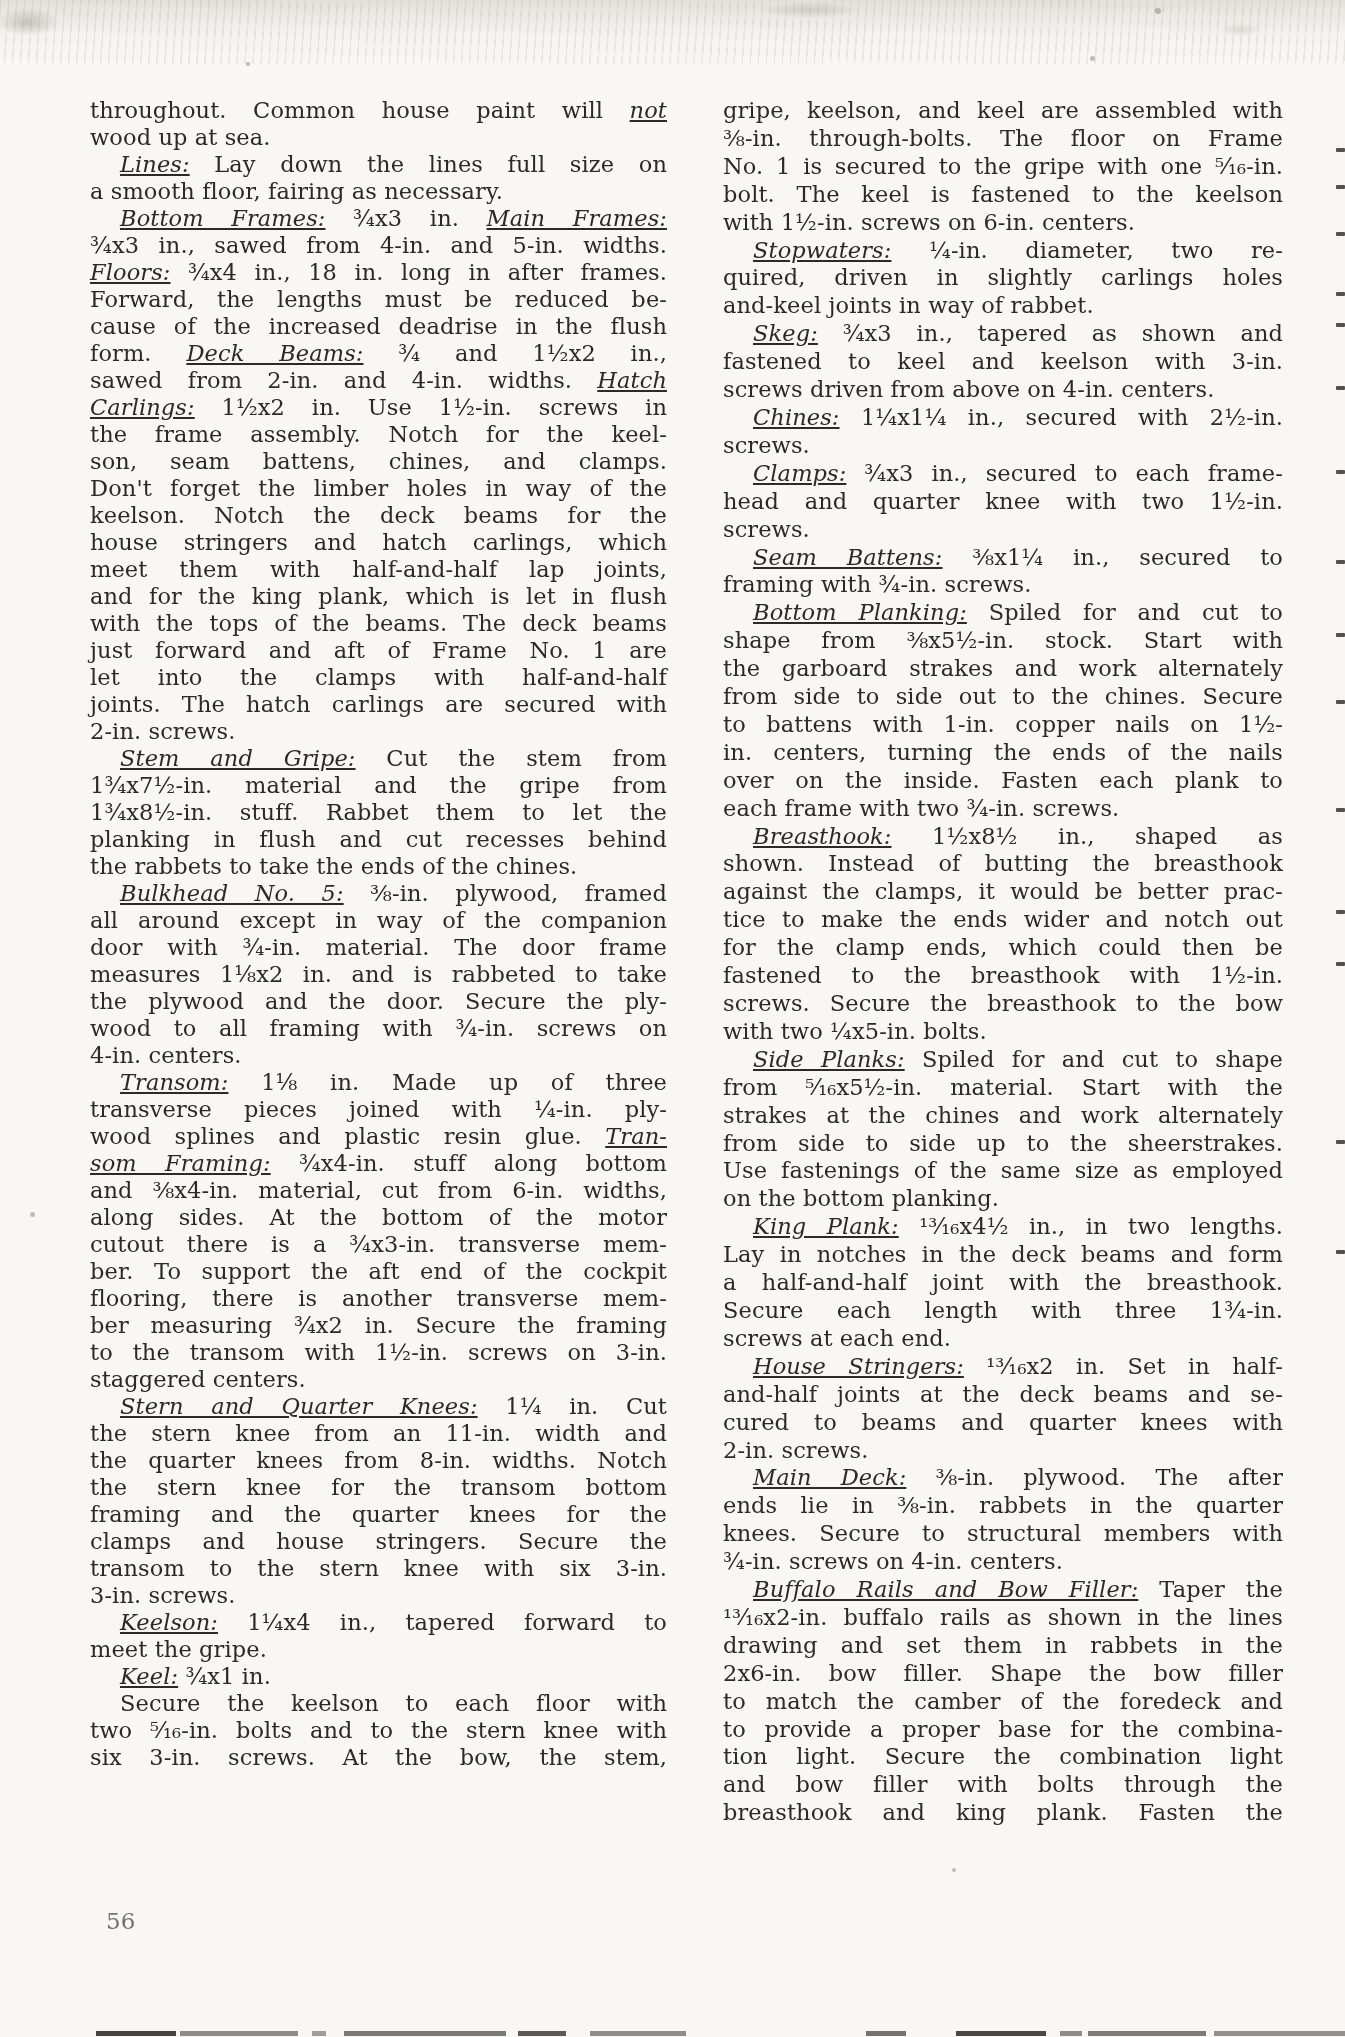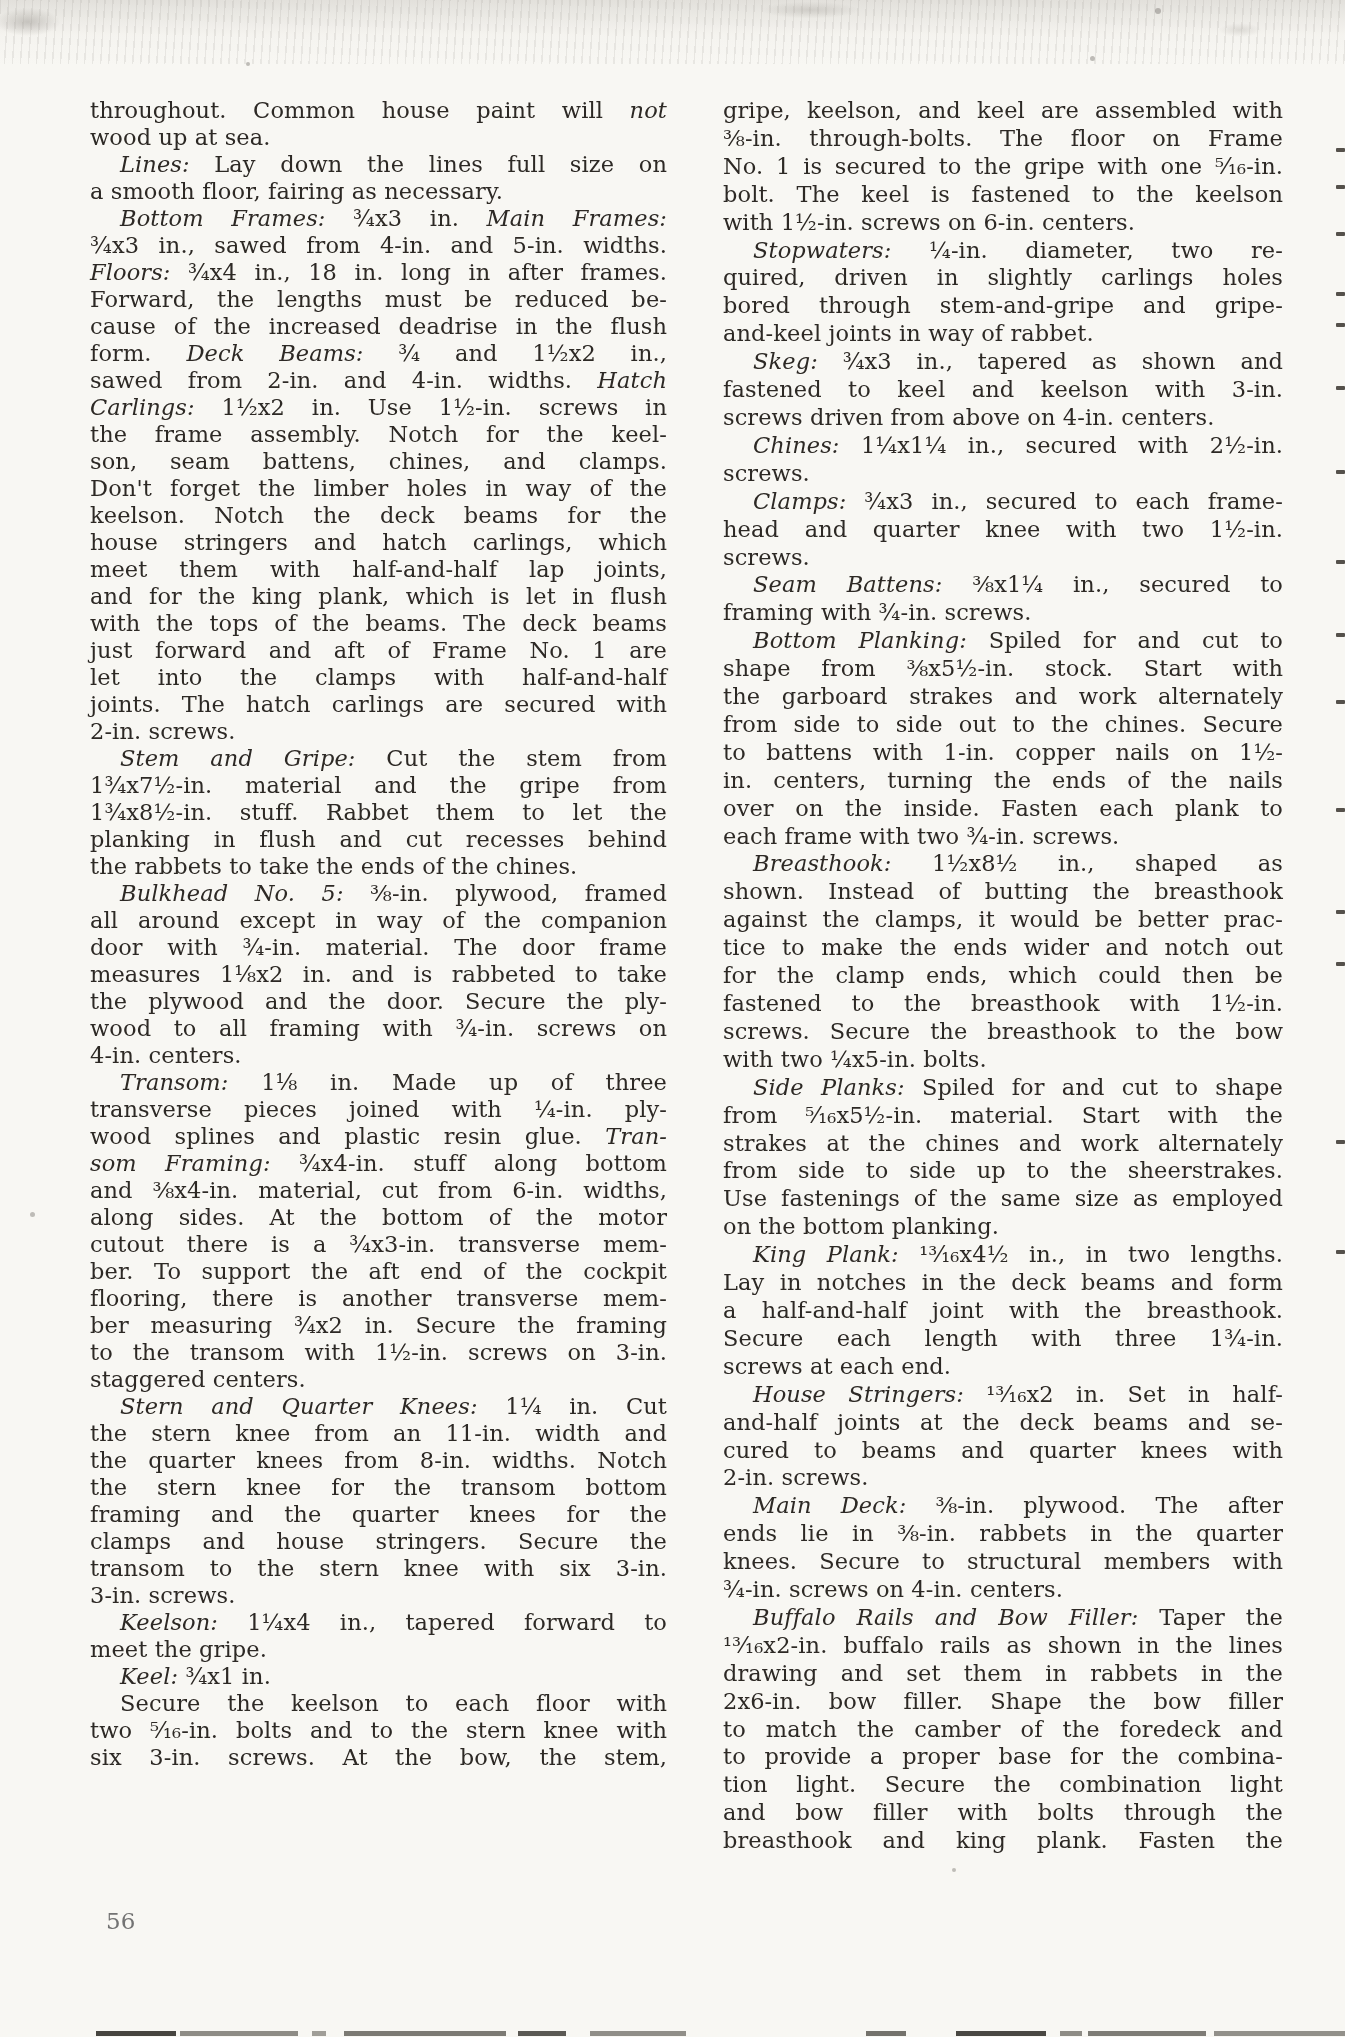--- a/index.html
+++ b/index.html
@@ -22,21 +22,21 @@
   .column {
     position:absolute; top:97px;
     font-size:22.5px; letter-spacing:.1px;
     text-align:justify;
   }
   .col-left  { left:90px;  width:577px; line-height:27px;   }
   .col-right { left:723px; width:560px; line-height:27.9px; }
   .line { text-align:justify; text-align-last:justify; }
   .line.end { text-align-last:left; }
   .line.indent { text-indent:30px; }
-  .it { font-style:italic; }
+  .it { font-style:italic;text-decoration:underline; }
   .page-number {
     position:absolute; left:106px; top:1908px;
     font-size:23px; color:#737373;
   }
   .edge-mark {
     position:absolute; left:1336px; width:9px; height:4px;
     background:#55514b; border-radius:1px;
   }
   .bottom-mark { position:absolute; height:5px; bottom:1px; }
   .speck { position:absolute; background:rgba(120,116,110,.45); border-radius:50%; }
@@ -111,21 +111,20 @@
       <div class="line"><span>six 3-in. screws.  At the bow, the stem,</span></div>
     </div>
   <div class="column col-right">
       <div class="line"><span>gripe, keelson, and keel are assembled with</span></div>
       <div class="line"><span>⅜-in. through-bolts.  The floor on Frame</span></div>
       <div class="line"><span>No. 1 is secured to the gripe with one ⁵⁄₁₆-in.</span></div>
       <div class="line"><span>bolt.  The keel is fastened to the keelson</span></div>
       <div class="line end"><span>with 1½-in. screws on 6-in. centers.</span></div>
       <div class="line indent"><span class="it">Stopwaters:</span><span>  ¼-in. diameter, two re-</span></div>
       <div class="line"><span>quired, driven in slightly carlings holes</span></div>
-      <div class="line"><span>bored through stem-and-gripe and gripe-</span></div>
       <div class="line end"><span>and-keel joints in way of rabbet.</span></div>
       <div class="line indent"><span class="it">Skeg:</span><span>  ¾x3 in., tapered as shown and</span></div>
       <div class="line"><span>fastened to keel and keelson with 3-in.</span></div>
       <div class="line end"><span>screws driven from above on 4-in. centers.</span></div>
       <div class="line indent"><span class="it">Chines:</span><span>  1¼x1¼ in., secured with 2½-in.</span></div>
       <div class="line end"><span>screws.</span></div>
       <div class="line indent"><span class="it">Clamps:</span><span>  ¾x3 in., secured to each frame-</span></div>
       <div class="line"><span>head and quarter knee with two 1½-in.</span></div>
       <div class="line end"><span>screws.</span></div>
       <div class="line indent"><span class="it">Seam Battens:</span><span>  ⅜x1¼ in., secured to</span></div>

